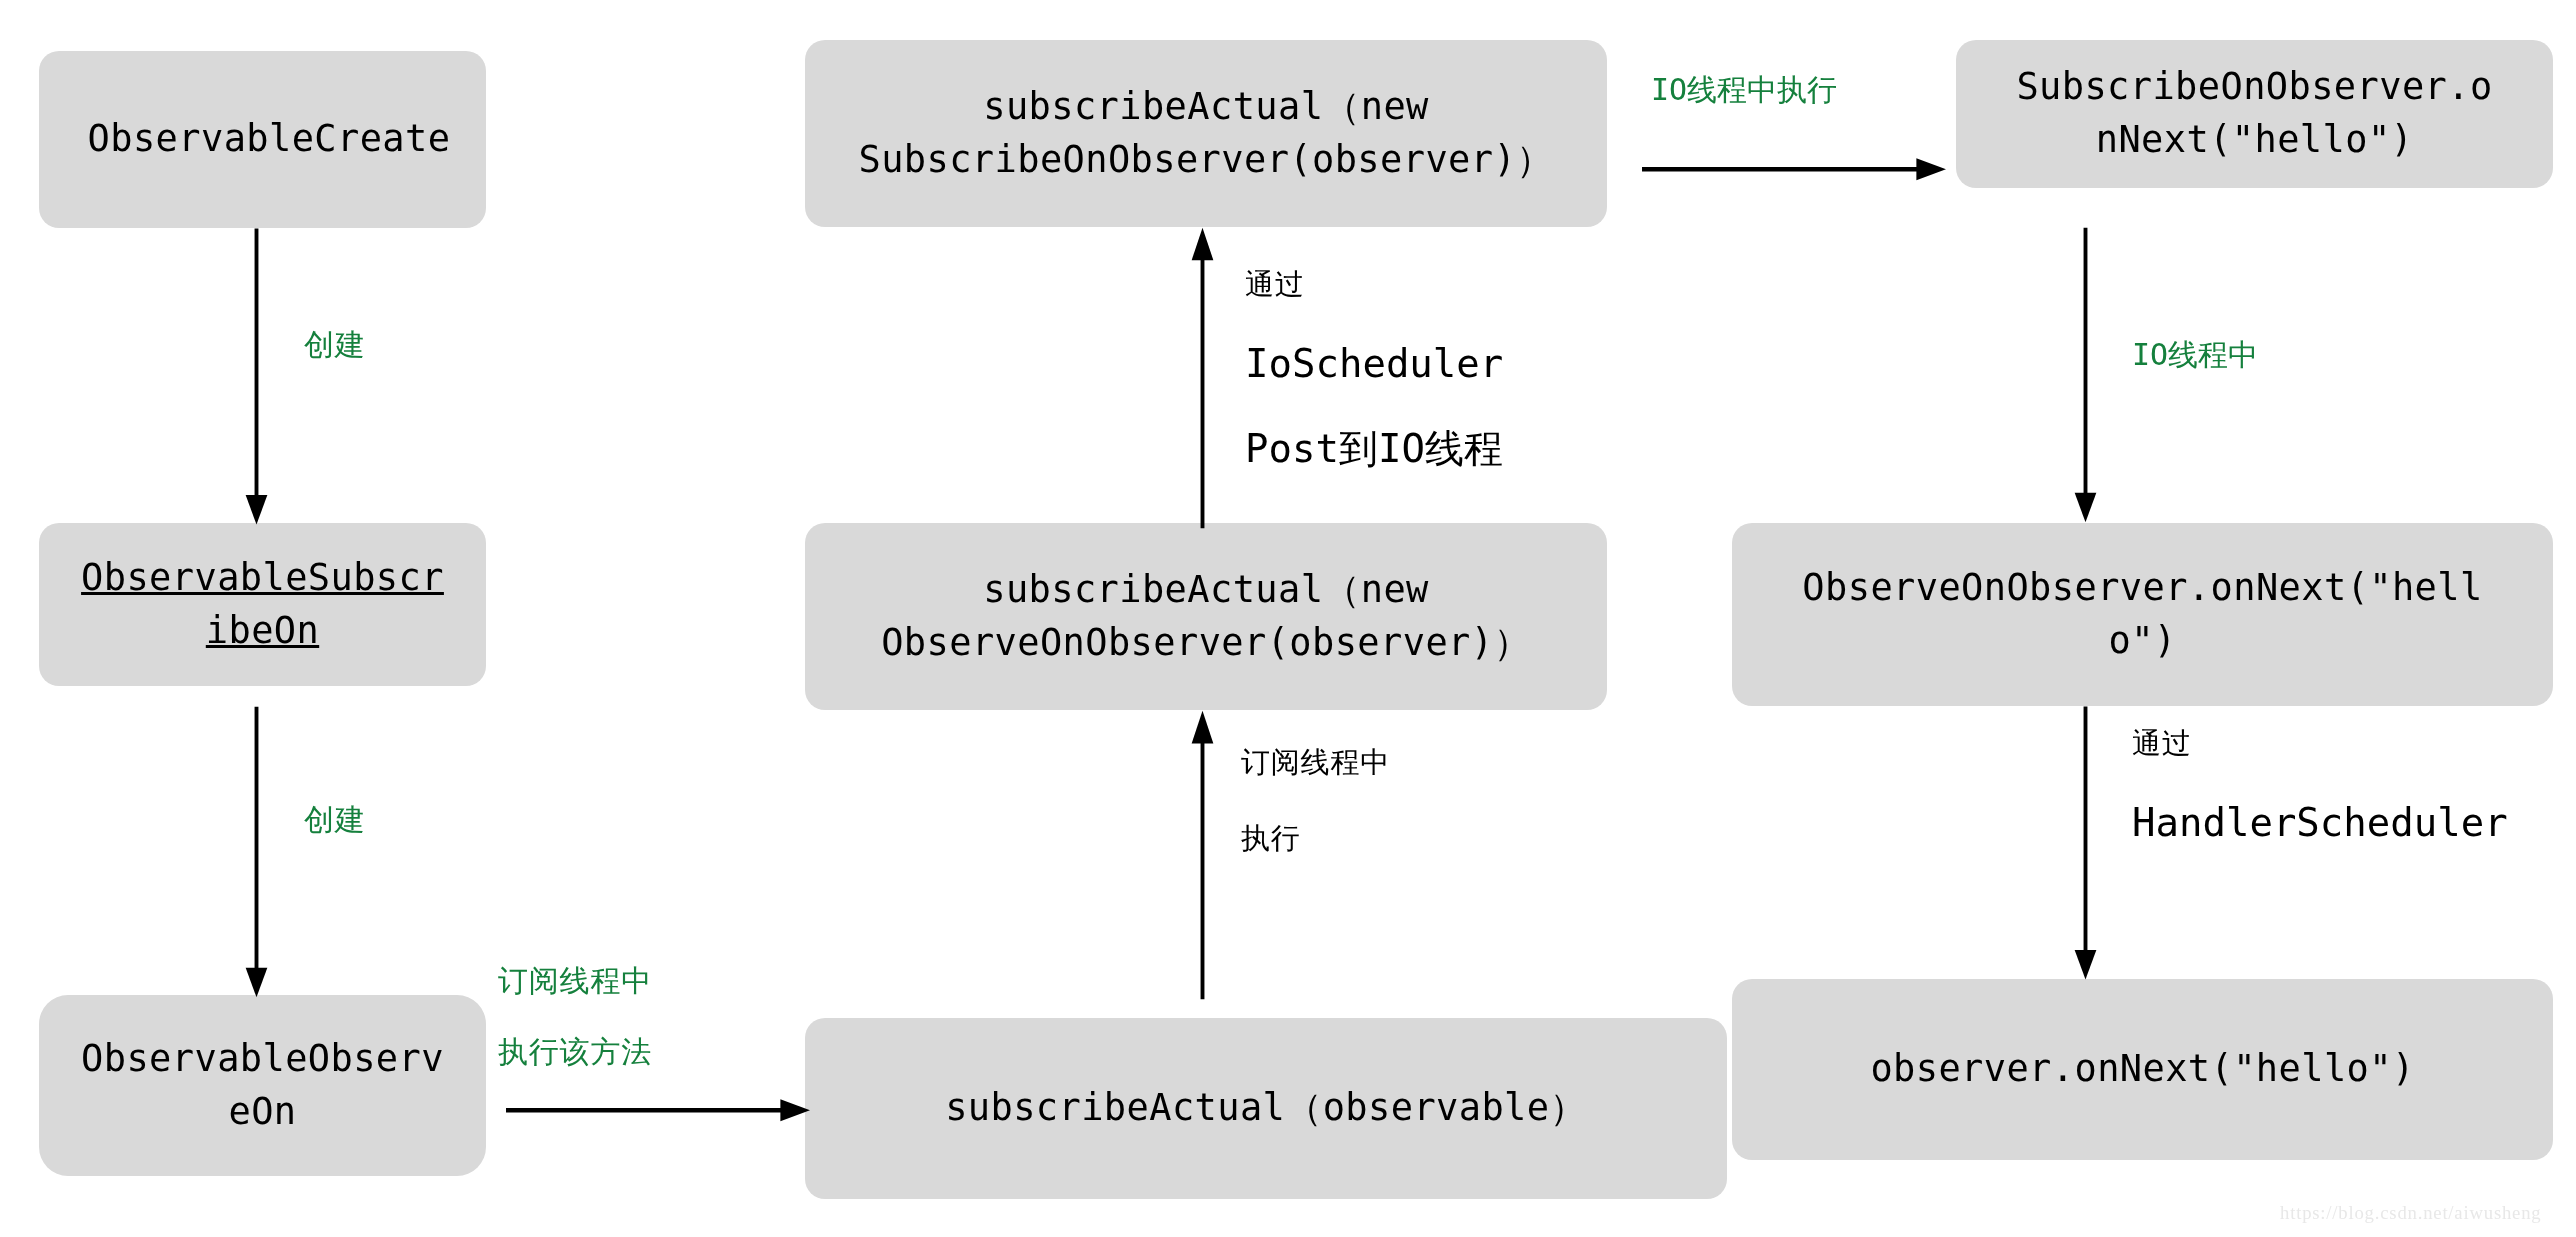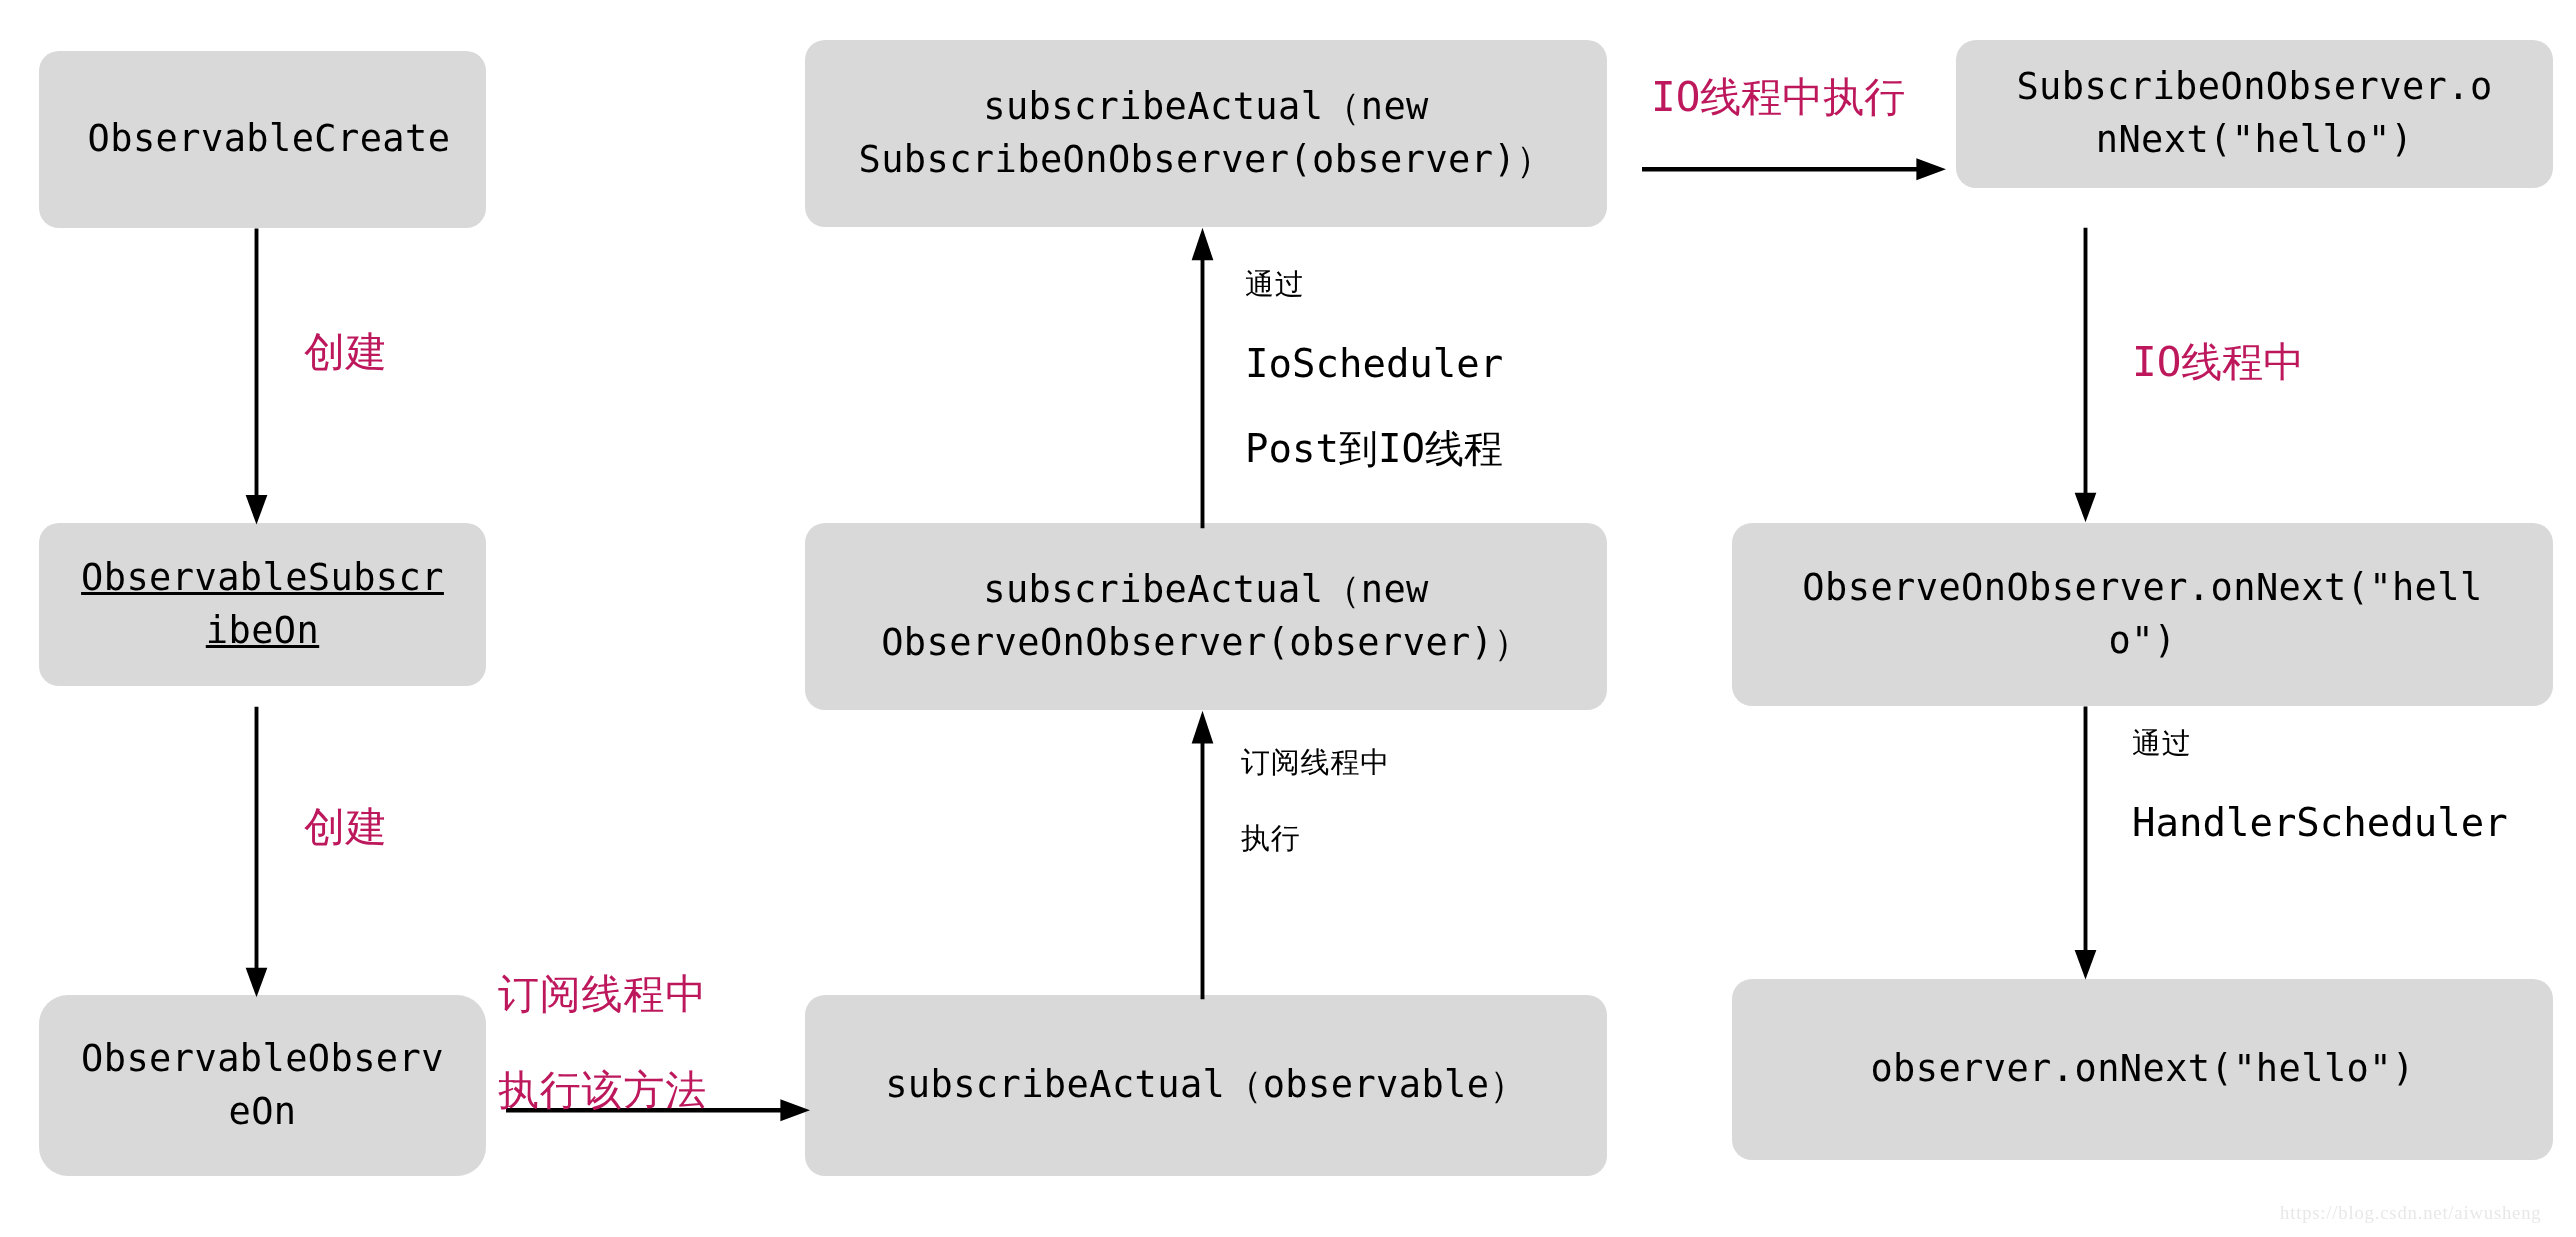--- a/index.html
+++ b/index.html
@@ -18,40 +18,40 @@
   
   #n-observable-create   {left:39px;  top:51px;   width:447px;  height:177px;padding-left:24px;}
   #n-subscribe-actual-sub{left:805px;top:40px;   width:802px; height:187px;}
   #n-subscribeon-onnext  {left:1956px;top:40px;   width:597px;  height:148px;}
 
   #n-observable-subscribeon{left:39px; top:523px; width:447px;  height:163px;text-decoration:underline;}
   #n-subscribe-actual-obs {left:805px;top:523px; width:802px; height:187px;}
   #n-observeon-onnext     {left:1732px;top:523px; width:821px; height:183px;}
 
   #n-observable-observeon {left:39px;  top:995px;width:447px;  height:181px;border-radius:29px;}
-  #n-subscribe-actual-ob  {left:805px;top:995px;width:802px; height:181px;}
+  #n-subscribe-actual-ob  {left:805px;top:1018px;width:922px; height:181px;}
   #n-observer-onnext      {left:1732px;top:979px;width:821px; height:181px;}
 
   
   .arrow{position:absolute;}
   .arrow svg{display:block;overflow:visible;}
 
   #a-create-1 {left:241px; top:228px;}
   #a-create-2 {left:241px; top:706px;}
   #a-io-exec  {left:1642px;top:156px;}
   #a-io-thread{left:2070px;top:227px;}
   #a-handler  {left:2070px;top:706px;}
   #a-subthread{left:1187px;top:227px;}
   #a-subexec  {left:1187px;top:710px;}
   #a-subflow  {left:506px; top:1097px;}
 
   
-  .elabel{position:absolute;color:#be185d;white-space:pre;
+  .elabel{position:absolute;color:#15803d;white-space:pre;
           font-family:"Liberation Serif","DejaVu Serif",serif;
-          font-size:41px;line-height:1.45;letter-spacing:0.8px;}
+          font-size:30px;line-height:1.45;letter-spacing:0.8px;}
   .elabel.multi{line-height:2.35;}
   .elabel.mono{font-family:"DejaVu Sans Mono","Liberation Mono",monospace;
                letter-spacing:0;}
 
   #l-create-1 {left:304px; top:323px;}
   #l-create-2 {left:304px; top:798px;}
   #l-io-exec  {left:1651px;top:68px;}
   #l-io-thread{left:2132px;top:333px;}
   #l-subflow  {left:498px; top:946px;}
 

